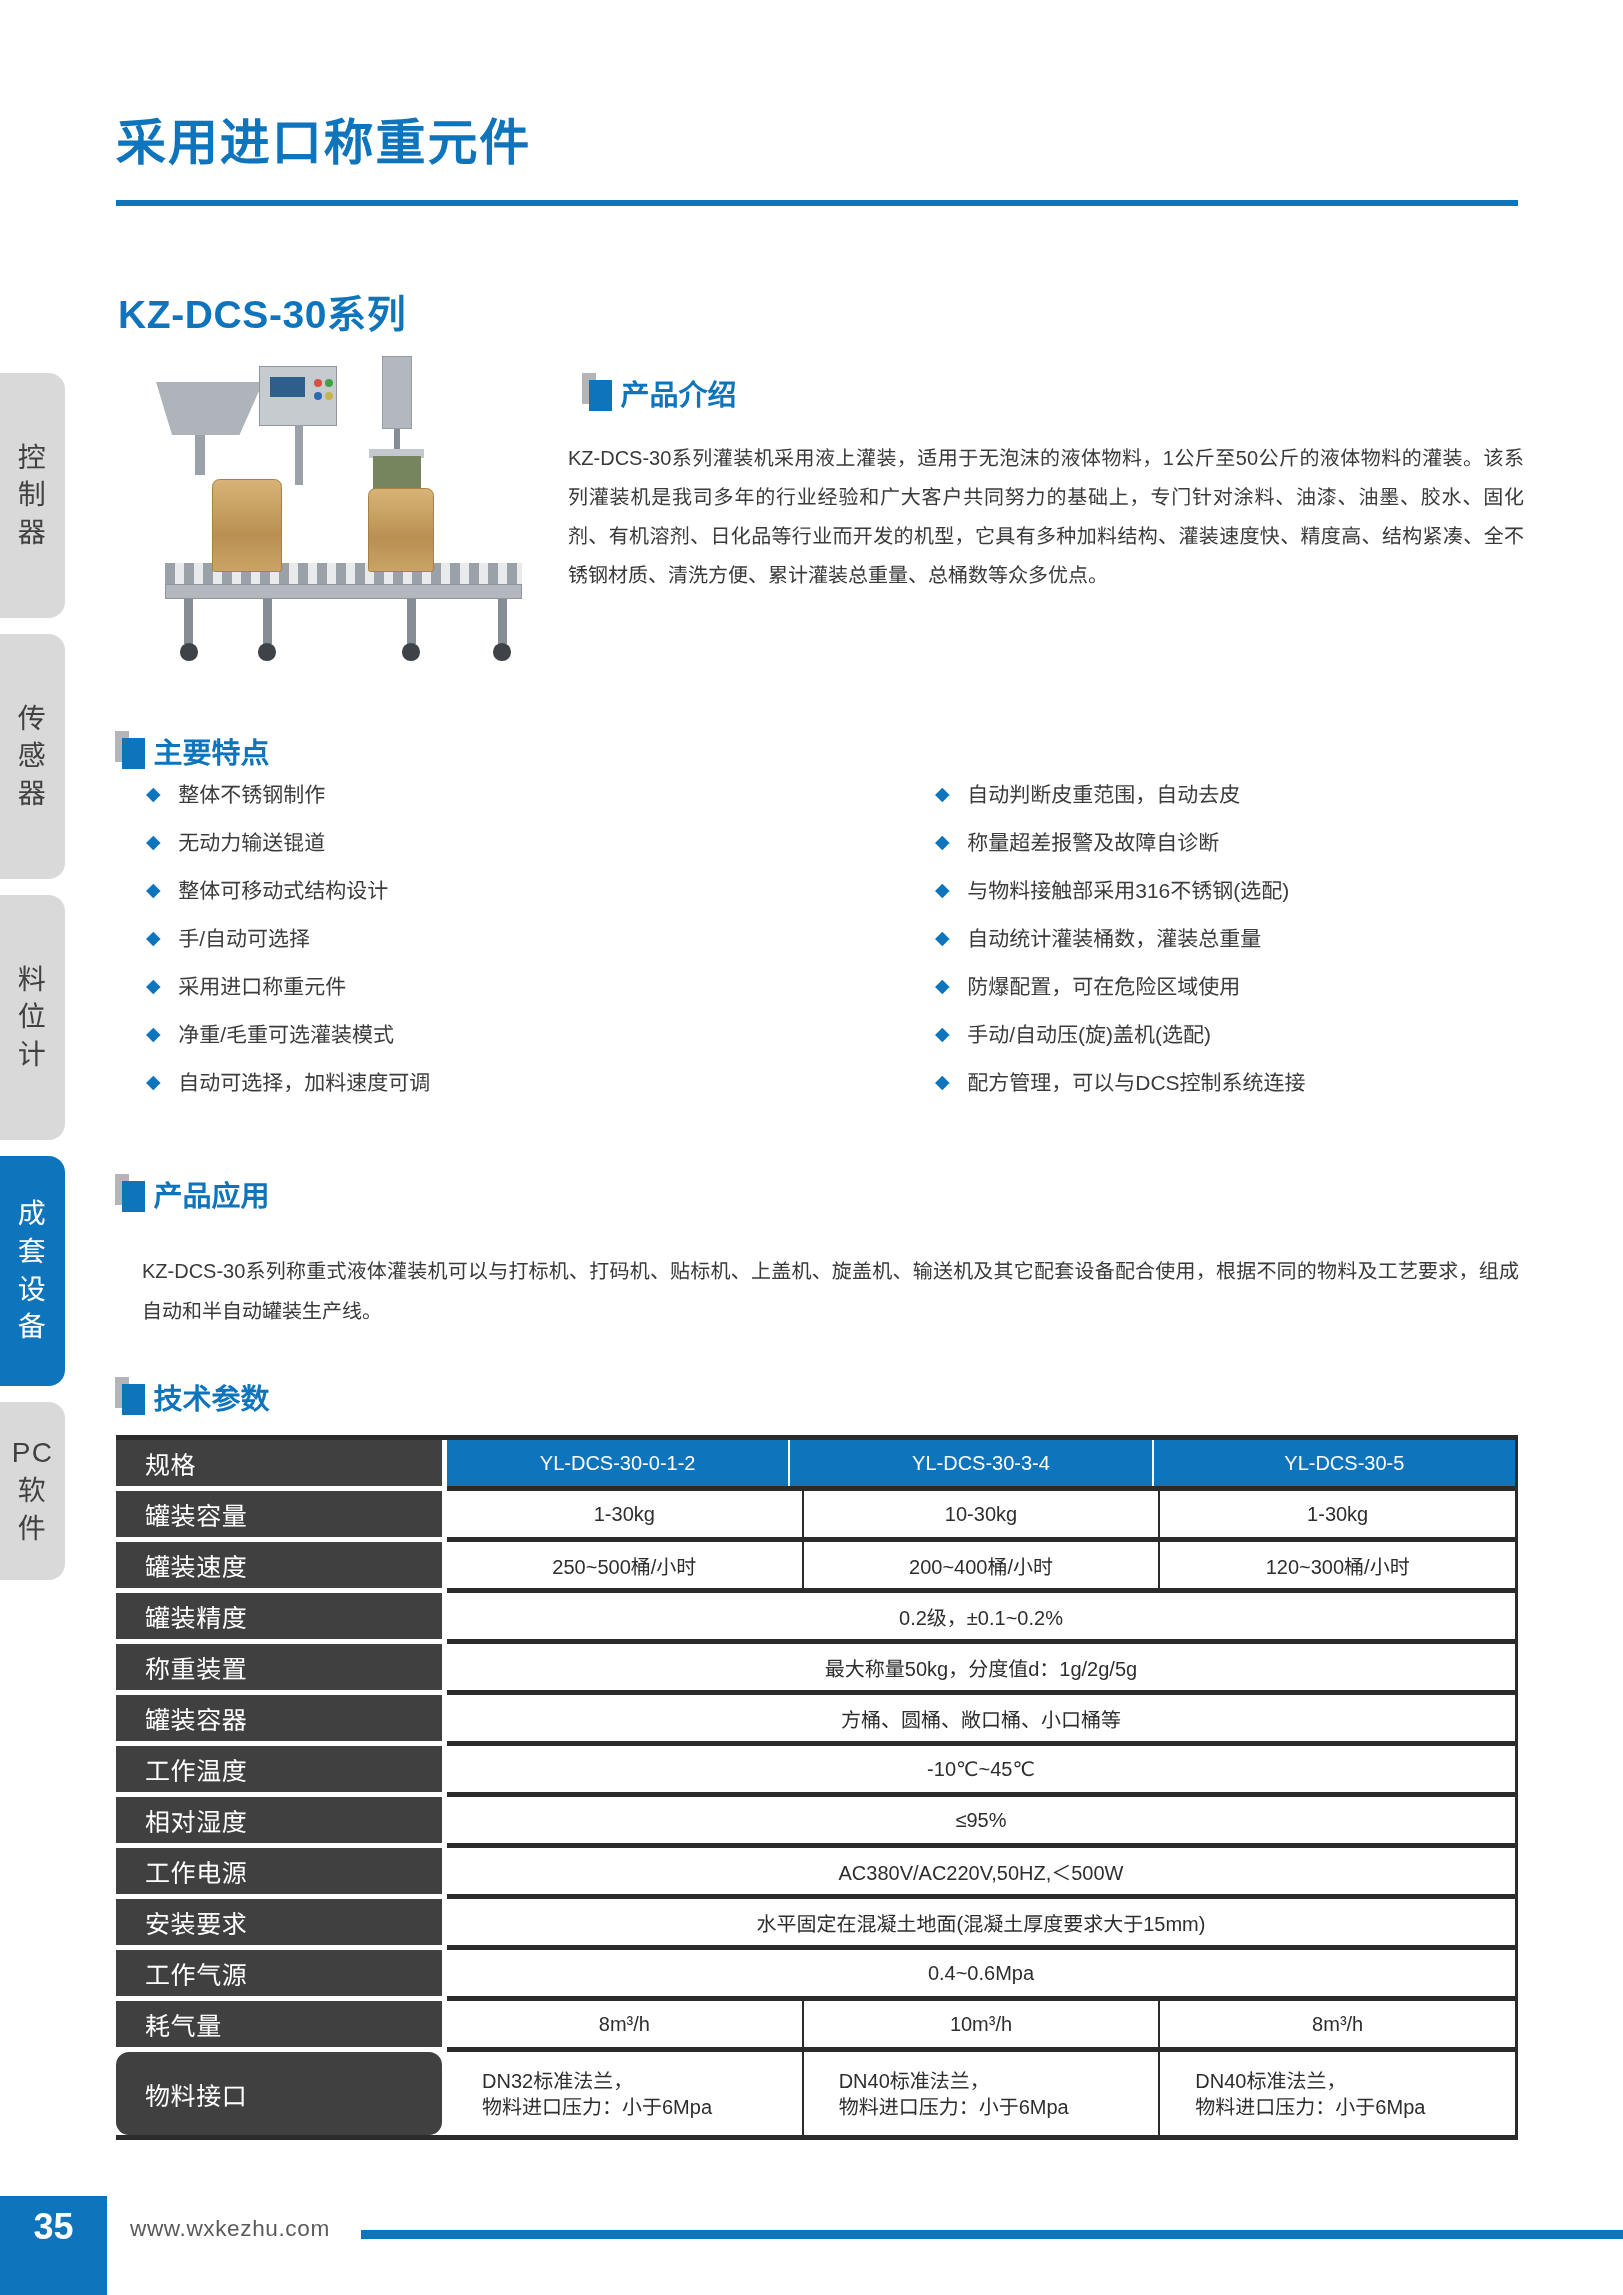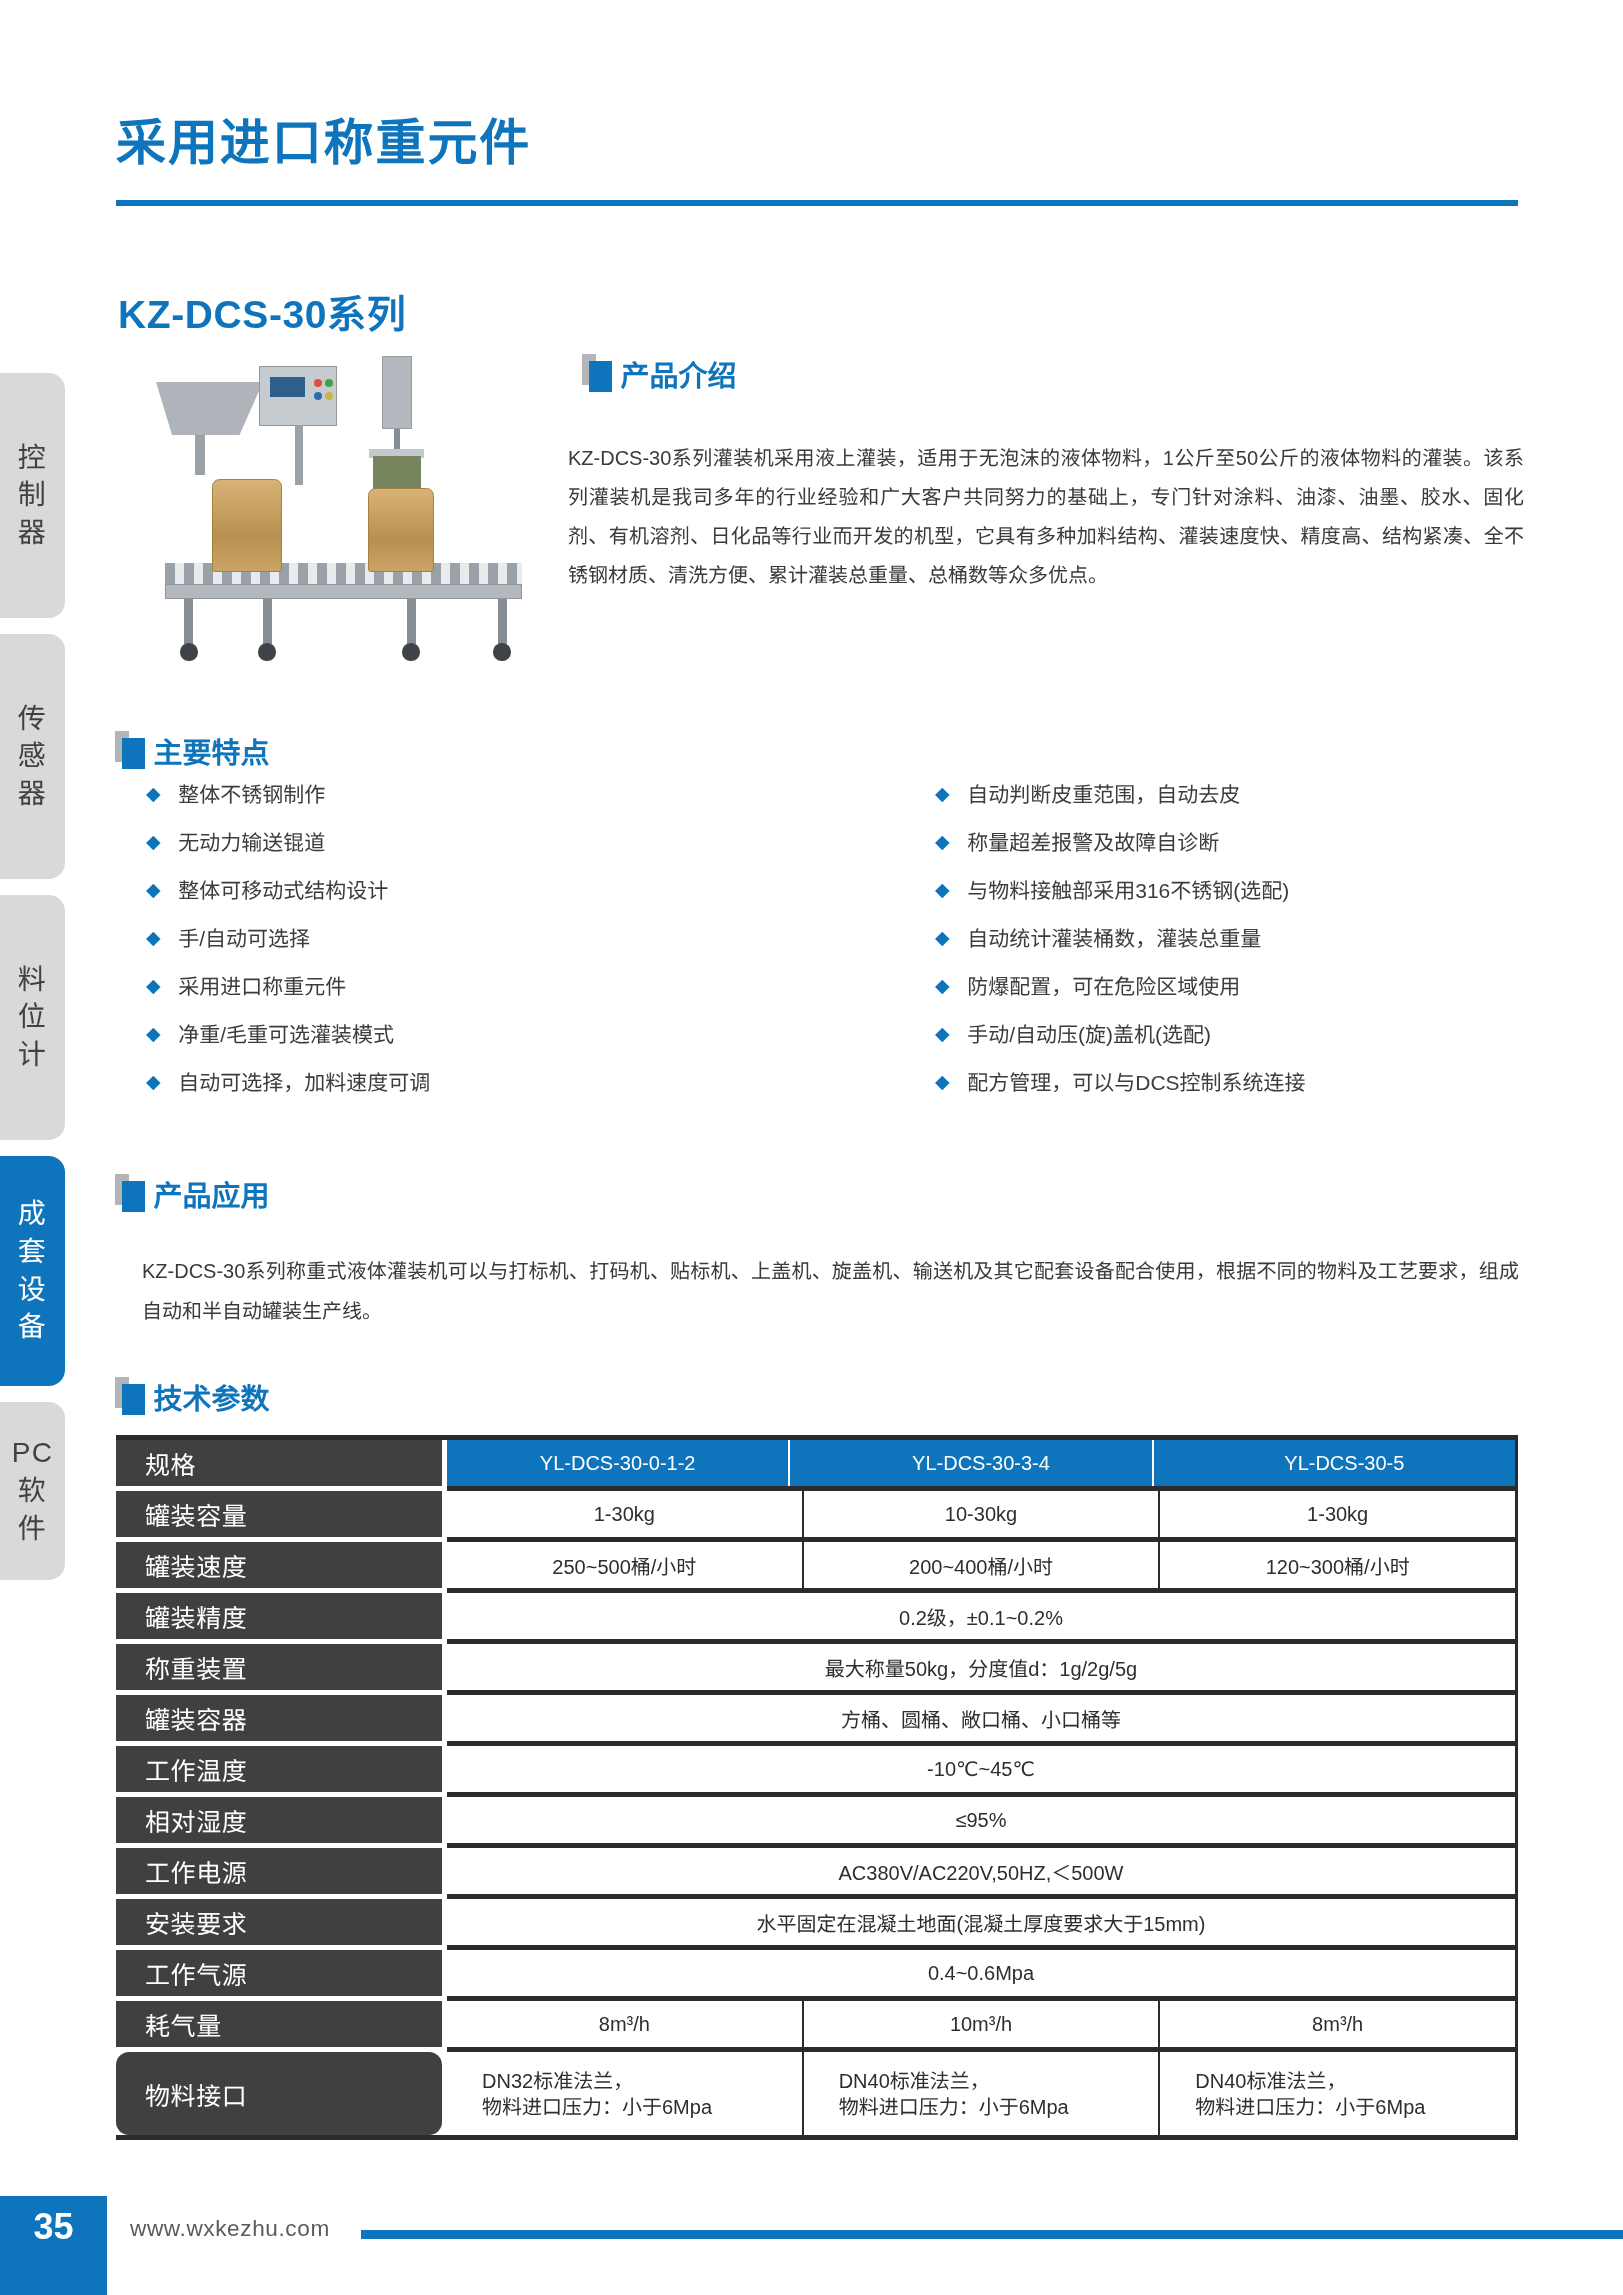--- a/index.html
+++ b/index.html
@@ -169,21 +169,21 @@
   <div class="leg l1"></div>
   <div class="leg l2"></div>
   <div class="leg l3"></div>
   <div class="leg l4"></div>
   <div class="caster c1"></div>
   <div class="caster c2"></div>
   <div class="caster c3"></div>
   <div class="caster c4"></div>
 </figure>
 
-<div class="sec-head" style="left:534px;top:352px;padding-left:48px;">
+<div class="sec-head" style="left:534px;top:371px;padding-left:48px;">
   <span class="sq">
       <i class="g"></i>
       <i class="b"></i>
     </span>
   <span class="sec-title">产品介绍</span>
 </div>
 <p class="body-text intro-body">KZ-DCS-30系列灌装机采用液上灌装，适用于无泡沫的液体物料，1公斤至50公斤的液体物料的灌装。该系列灌装机是我司多年的行业经验和广大客户共同努力的基础上，专门针对涂料、油漆、油墨、胶水、固化剂、有机溶剂、日化品等行业而开发的机型，它具有多种加料结构、灌装速度快、精度高、结构紧凑、全不锈钢材质、清洗方便、累计灌装总重量、总桶数等众多优点。</p>
 
 <div class="sec-head" style="left:115px;top:729px;">
   <span class="sq">

